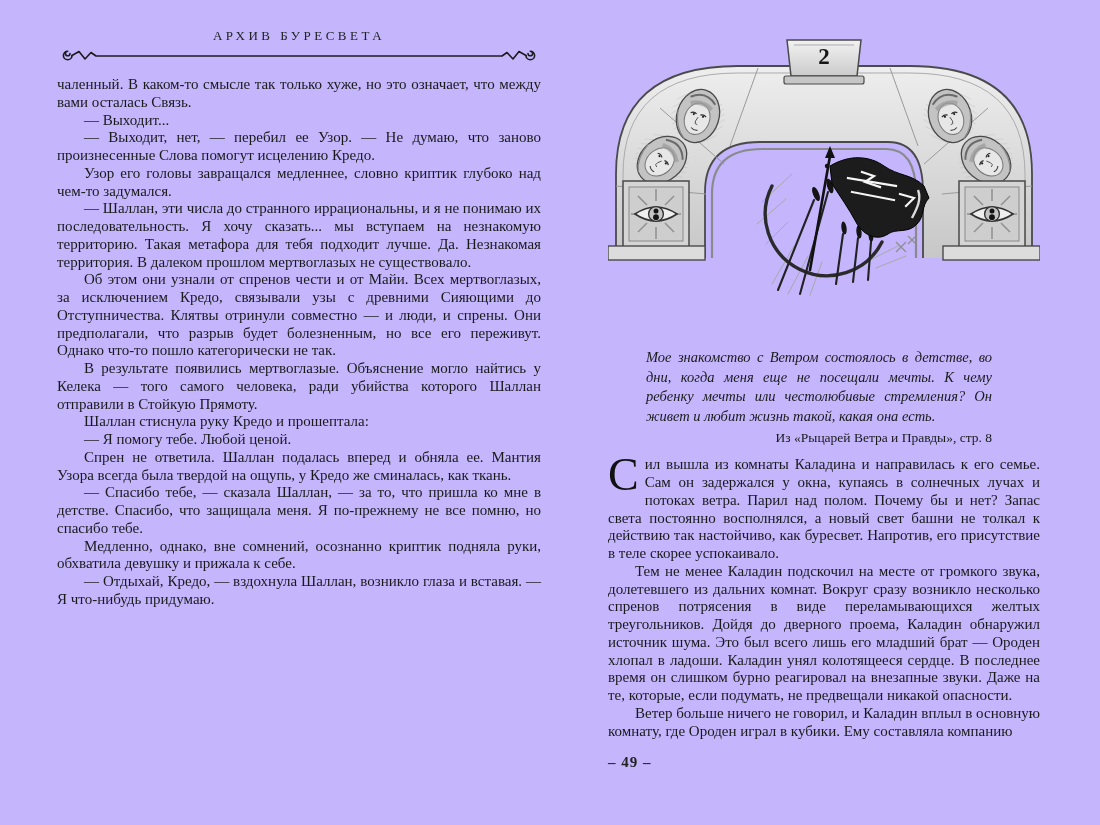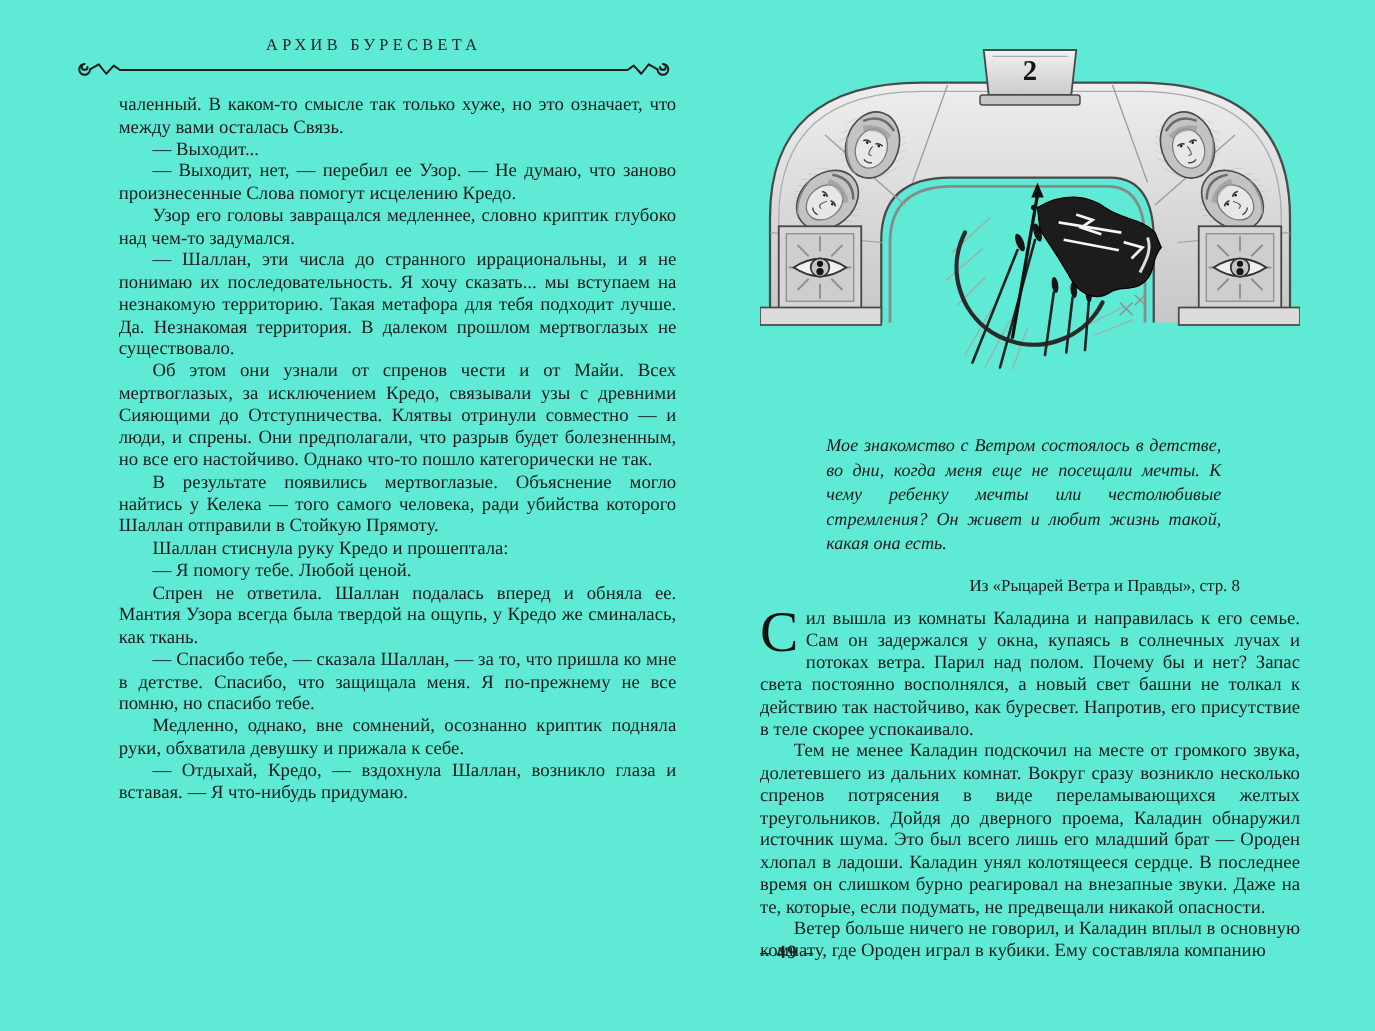--- a/index.html
+++ b/index.html
@@ -1,39 +1,39 @@
 <!DOCTYPE html>
 <html lang="ru"><head>
 <meta charset="utf-8">
 <style>
   html,body{margin:0;padding:0;background:#fff;}
   body{width:1100px;height:825px;overflow:hidden;font-family:"Liberation Serif","DejaVu Serif",serif;color:#1a1a1a;}
-  .spread{position:relative;width:1100px;height:825px;background:#5eead4;text-decoration:underline;}
+  .spread{position:relative;width:1100px;height:825px;background:#c4b5fd;text-decoration:underline;}
 
   
   .left-page{position:absolute;left:57px;top:28px;width:484px;}
   .running-head{text-align:center;font-size:13px;letter-spacing:3.5px;color:#222;line-height:15px;}
   .rule-wrap{margin-top:5px;height:15px;}
   .body-text{font-size:15px;line-height:17.75px;text-align:justify;}
-  .left-page .body-text{margin-top:13px;margin-left:38px;}
+  .left-page .body-text{margin-top:13px;}
   .body-text p{margin:0;text-indent:27px;}
   .body-text p:first-child{text-indent:0;}
 
   
   .right-page{position:absolute;left:608px;top:30px;width:432px;}
   .ornament{position:relative;width:432px;height:260px;margin-top:6px;}
   .ornament svg{display:block;}
   .arch-svg{position:absolute;left:0;top:0;}
   .banner-svg{position:absolute;left:142px;top:108px;}
   .keystone-number{position:absolute;top:8px;left:0;right:0;text-align:center;
     font-weight:bold;font-size:23px;color:#161616;}
   .chapter-title{position:absolute;top:57px;left:0;right:0;text-align:center;
     font-weight:bold;font-size:21px;line-height:25px;letter-spacing:1px;color:#111;}
   .epigraph{margin:52px 48px 0 38px;}
-  .epigraph-text{margin:15px;font-style:italic;font-size:14.5px;line-height:19.6px;text-align:justify;}
+  .epigraph-text{margin:0;font-style:italic;font-size:14.5px;line-height:19.6px;text-align:justify;}
   .epigraph-attribution{margin:4px 0 0 0;font-size:13.5px;text-align:right;font-style:normal;}
   .right-page .body-text{margin-top:10px;}
   .dropcap{float:left;font-size:46px;line-height:36px;padding:1px 6px 0 0;color:#111;}
   .folio{position:absolute;left:608px;top:754px;width:432px;text-align:left;
     font-weight:bold;font-size:15px;letter-spacing:1px;color:#222;}
 </style>
 </head>
 <body>
 
 <div class="spread">
@@ -48,21 +48,21 @@
           <path d="M469,7.5 a4.3,4.3 0 1 0 4.3,-4.3 a2.3,2.3 0 1 1 -2.3,2.3"></path>
         </g>
       </svg>
     </div>
     <div class="body-text">
         <p class="para">чаленный. В каком-то смысле так только хуже, но это означает, что между вами осталась Связь.</p>
         <p class="para">— Выходит...</p>
         <p class="para">— Выходит, нет, — перебил ее Узор. — Не думаю, что заново произнесенные Слова помогут исцелению Кредо.</p>
         <p class="para">Узор его головы завращался медленнее, словно криптик глубоко над чем-то задумался.</p>
         <p class="para">— Шаллан, эти числа до странного иррациональны, и я не понимаю их последовательность. Я хочу сказать... мы вступаем на незнакомую территорию. Такая метафора для тебя подходит лучше. Да. Незнакомая территория. В далеком прошлом мертвоглазых не существовало.</p>
-        <p class="para">Об этом они узнали от спренов чести и от Майи. Всех мертвоглазых, за исключением Кредо, связывали узы с древними Сияющими до Отступничества. Клятвы отринули совместно — и люди, и спрены. Они предполагали, что разрыв будет болезненным, но все его настойчиво. Однако что-то пошло категорически не так.</p>
+        <p class="para">Об этом они узнали от спренов чести и от Майи. Всех мертвоглазых, за исключением Кредо, связывали узы с древними Сияющими до Отступничества. Клятвы отринули совместно — и люди, и спрены. Они предполагали, что разрыв будет болезненным, но все его переживут. Однако что-то пошло категорически не так.</p>
         <p class="para">В результате появились мертвоглазые. Объяснение могло найтись у Келека — того самого человека, ради убийства которого Шаллан отправили в Стойкую Прямоту.</p>
         <p class="para">Шаллан стиснула руку Кредо и прошептала:</p>
         <p class="para">— Я помогу тебе. Любой ценой.</p>
         <p class="para">Спрен не ответила. Шаллан подалась вперед и обняла ее. Мантия Узора всегда была твердой на ощупь, у Кредо же сминалась, как ткань.</p>
         <p class="para">— Спасибо тебе, — сказала Шаллан, — за то, что пришла ко мне в детстве. Спасибо, что защищала меня. Я по-прежнему не все помню, но спасибо тебе.</p>
         <p class="para">Медленно, однако, вне сомнений, осознанно криптик подняла руки, обхватила девушку и прижала к себе.</p>
         <p class="para">— Отдыхай, Кредо, — вздохнула Шаллан, возникло глаза и вставая. — Я что-нибудь придумаю.</p>
       </div>
   </section>
 

